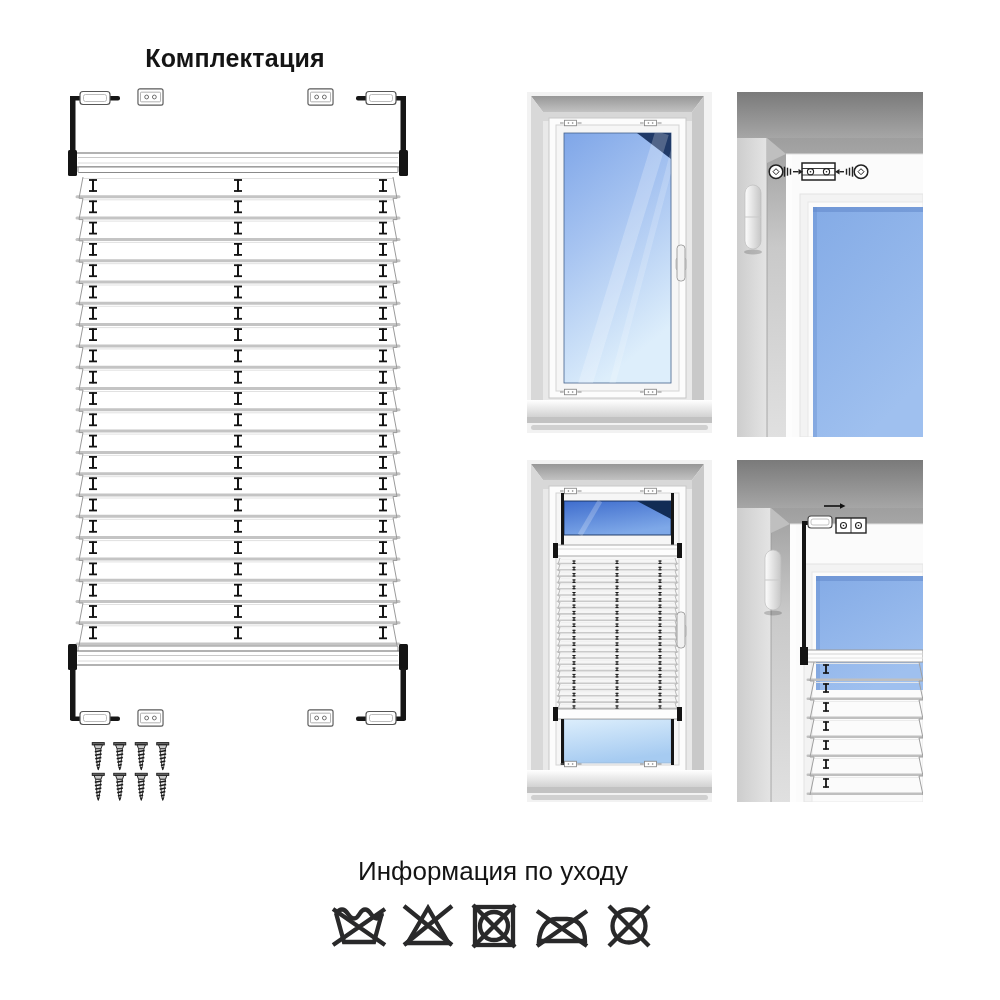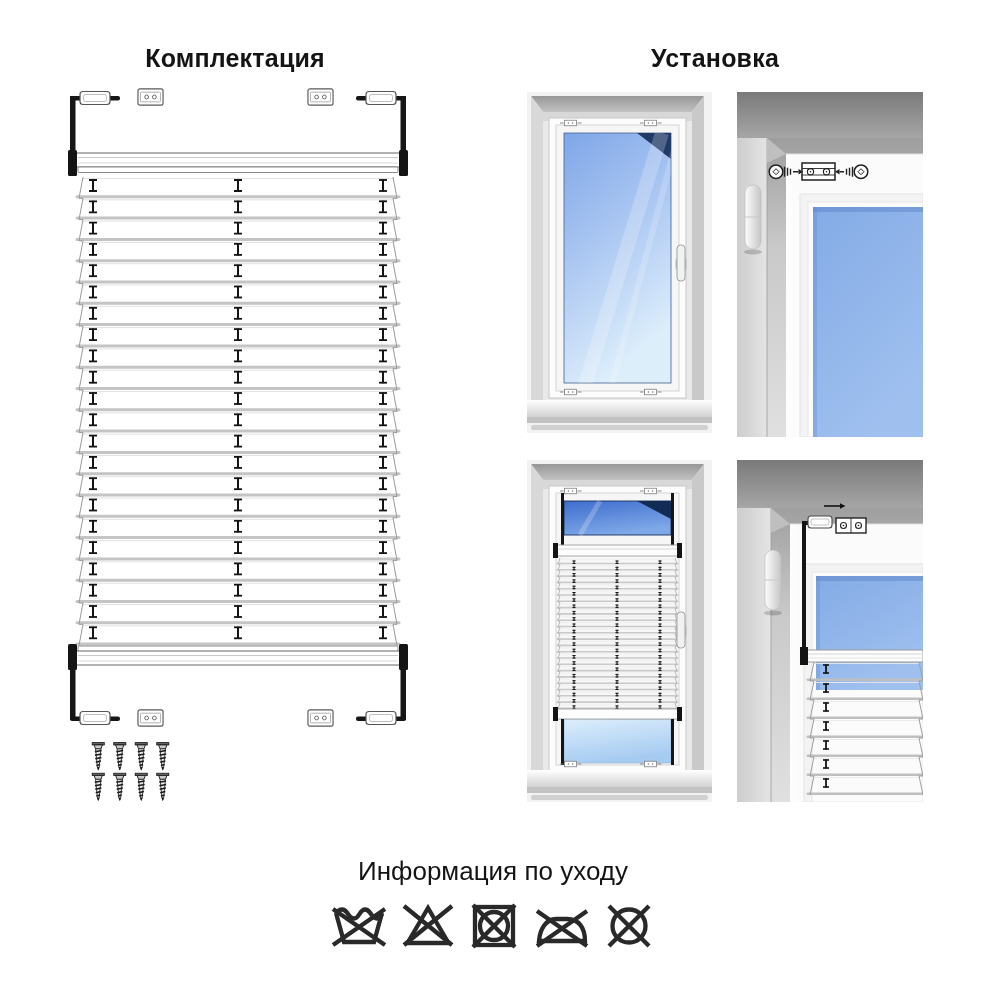--- a/index.html
+++ b/index.html
@@ -1,17 +1,17 @@
 <!DOCTYPE html>
 <html><head>
 <meta charset="utf-8">
 <style>
   html,body{margin:0;padding:0;background:#ffffff;}
   #stage{position:relative;width:1000px;height:1000px;background:#ffffff;overflow:hidden;
-         font-family:"Liberation Sans", sans-serif;border-radius:23px;}
+         font-family:"Liberation Sans", sans-serif;}
   .abs{position:absolute;}
   .sec-title{font-size:25px;font-weight:600;color:#141414;text-align:center;letter-spacing:.2px;}
   .care-title{font-size:26px;font-weight:400;color:#141414;text-align:center;}
   svg{display:block;}
   #care-row{display:flex;align-items:flex-end;gap:14px;}
 </style>
 </head>
 <body>
 
 <div id="stage">
@@ -80,21 +80,20 @@
         <line x1="0" y1="4" x2="4" y2="4" stroke="#838383" stroke-width="1"></line>
         <rect x="5" y="1" width="13" height="6" fill="#ffffff" stroke="#838383" stroke-width="0.9"></rect>
         <circle cx="9.2" cy="4" r="0.9" fill="#7d7d7d"></circle>
         <circle cx="13.8" cy="4" r="0.9" fill="#7d7d7d"></circle>
         <line x1="19" y1="4" x2="23.5" y2="4" stroke="#838383" stroke-width="1"></line>
       </symbol>
     </defs>
   </svg>
 
   <div class="abs sec-title" style="left:15px;top:44px;width:440px;">Комплектация</div>
-  <div class="abs sec-title" style="left:505px;top:44px;width:420px;">Установка</div>
 
   <svg class="abs" style="left:30px;top:78px;" width="450" height="745" viewBox="30 78 450 745">
 
     <g>
       <rect x="70" y="96" width="50" height="4.5" rx="2" fill="#161616"></rect>
       <rect x="70" y="96" width="5.5" height="64" fill="#161616"></rect>
       <rect x="80" y="91.5" width="30" height="13" rx="3" fill="#ffffff" stroke="#555555" stroke-width="1.2"></rect>
       <rect x="83.5" y="94.5" width="23" height="7" rx="2" fill="#ffffff" stroke="#ababab" stroke-width="0.8"></rect>
     </g>
     <g>

